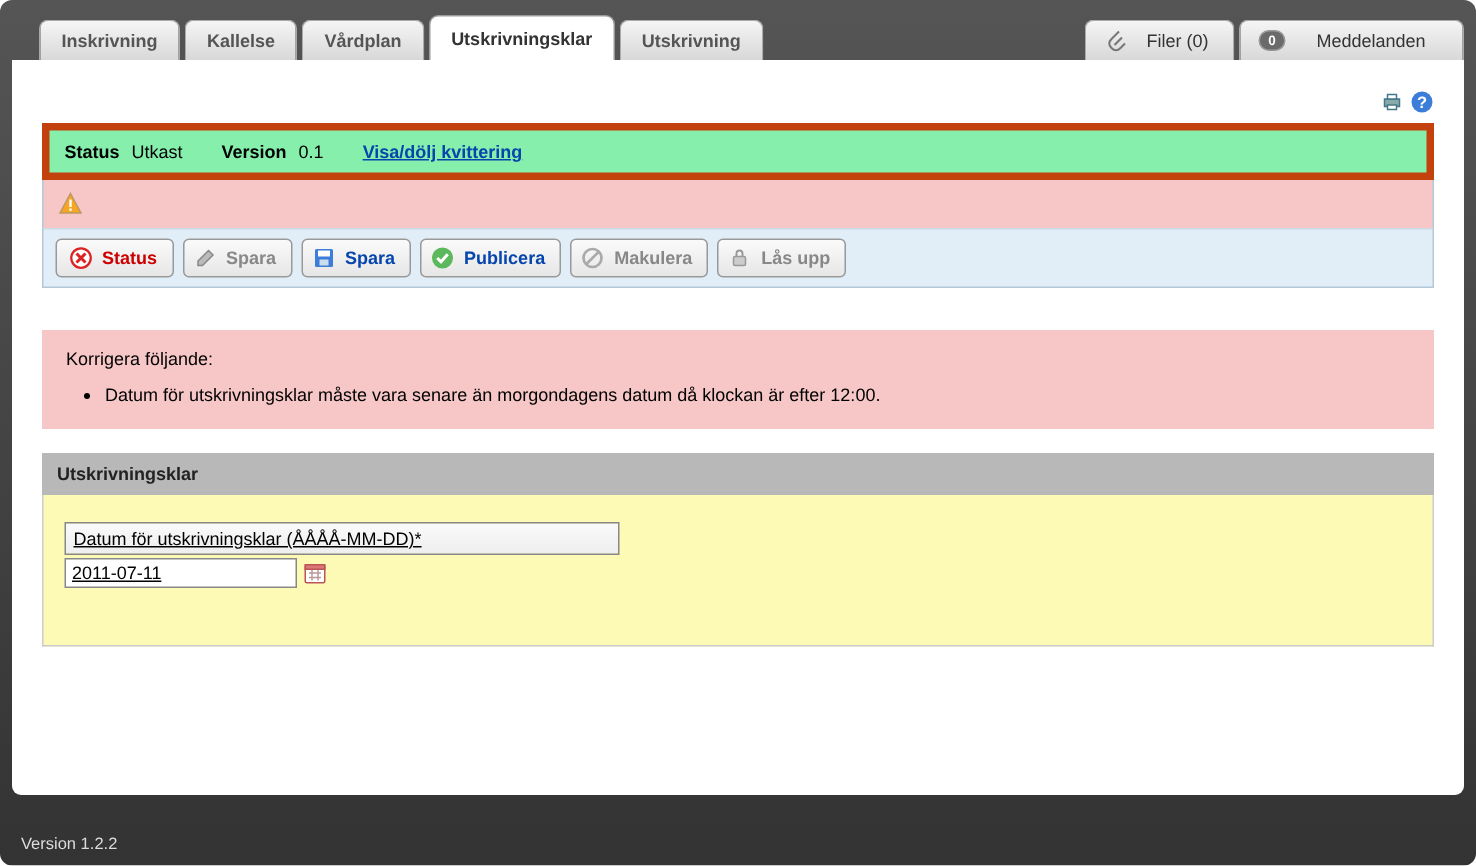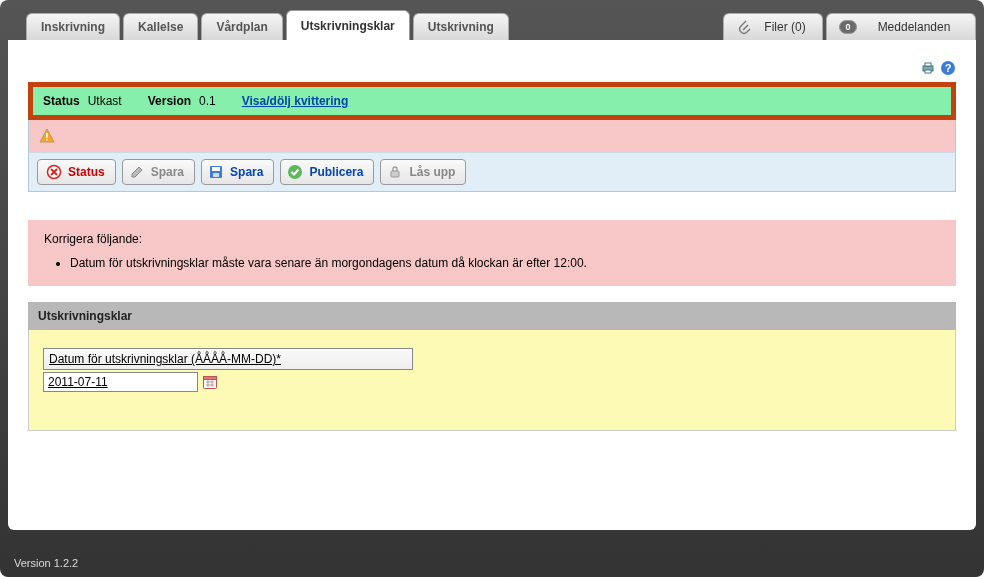--- a/index.html
+++ b/index.html
@@ -289,20 +289,29 @@
         <span>Spara</span>
       </div>
       <div class="btn enabled">
         <span class="ic">
           <svg viewBox="0 0 16 16">
               <circle cx="8" cy="8" r="7" fill="#5cb85c"></circle>
               <path d="M4.5 8 L7 10.5 L11.5 5.5" fill="none" stroke="#fff" stroke-width="2"></path>
             </svg>
         </span>
         <span>Publicera</span>
+      </div>
+      <div class="btn">
+        <span class="ic">
+          <svg viewBox="0 0 16 16">
+              <circle cx="8" cy="8" r="6" fill="none" stroke="#aaa" stroke-width="1.8"></circle>
+              <line x1="3.8" y1="12.2" x2="12.2" y2="3.8" stroke="#aaa" stroke-width="1.8"></line>
+            </svg>
+        </span>
+        <span>Makulera</span>
       </div>
       <div class="btn">
         <span class="ic">
           <svg viewBox="0 0 16 16">
               <rect x="4" y="7" width="8" height="6" rx="1" fill="#ccc" stroke="#999"></rect>
               <path d="M6 7 V5 a2 2 0 0 1 4 0 V7" fill="none" stroke="#999" stroke-width="1.3"></path>
             </svg>
         </span>
         <span>Lås upp</span>
       </div>

